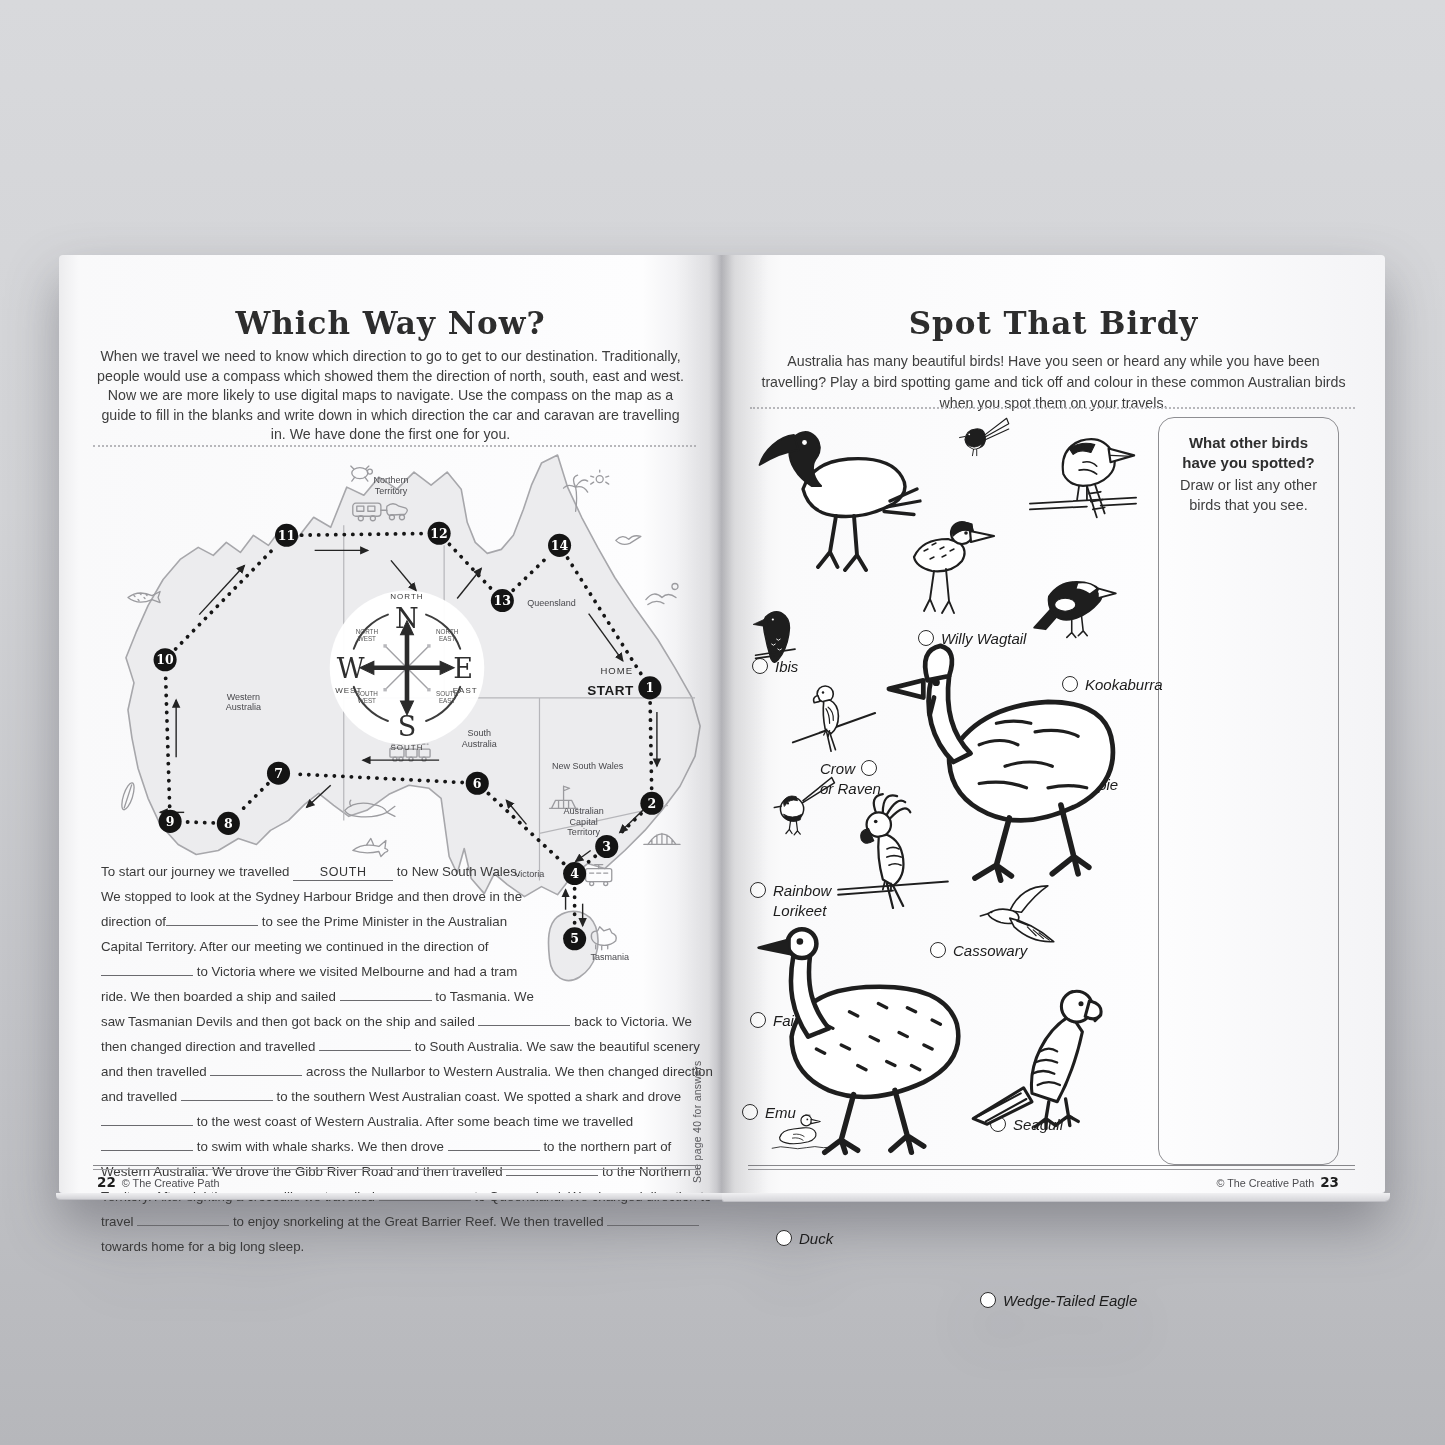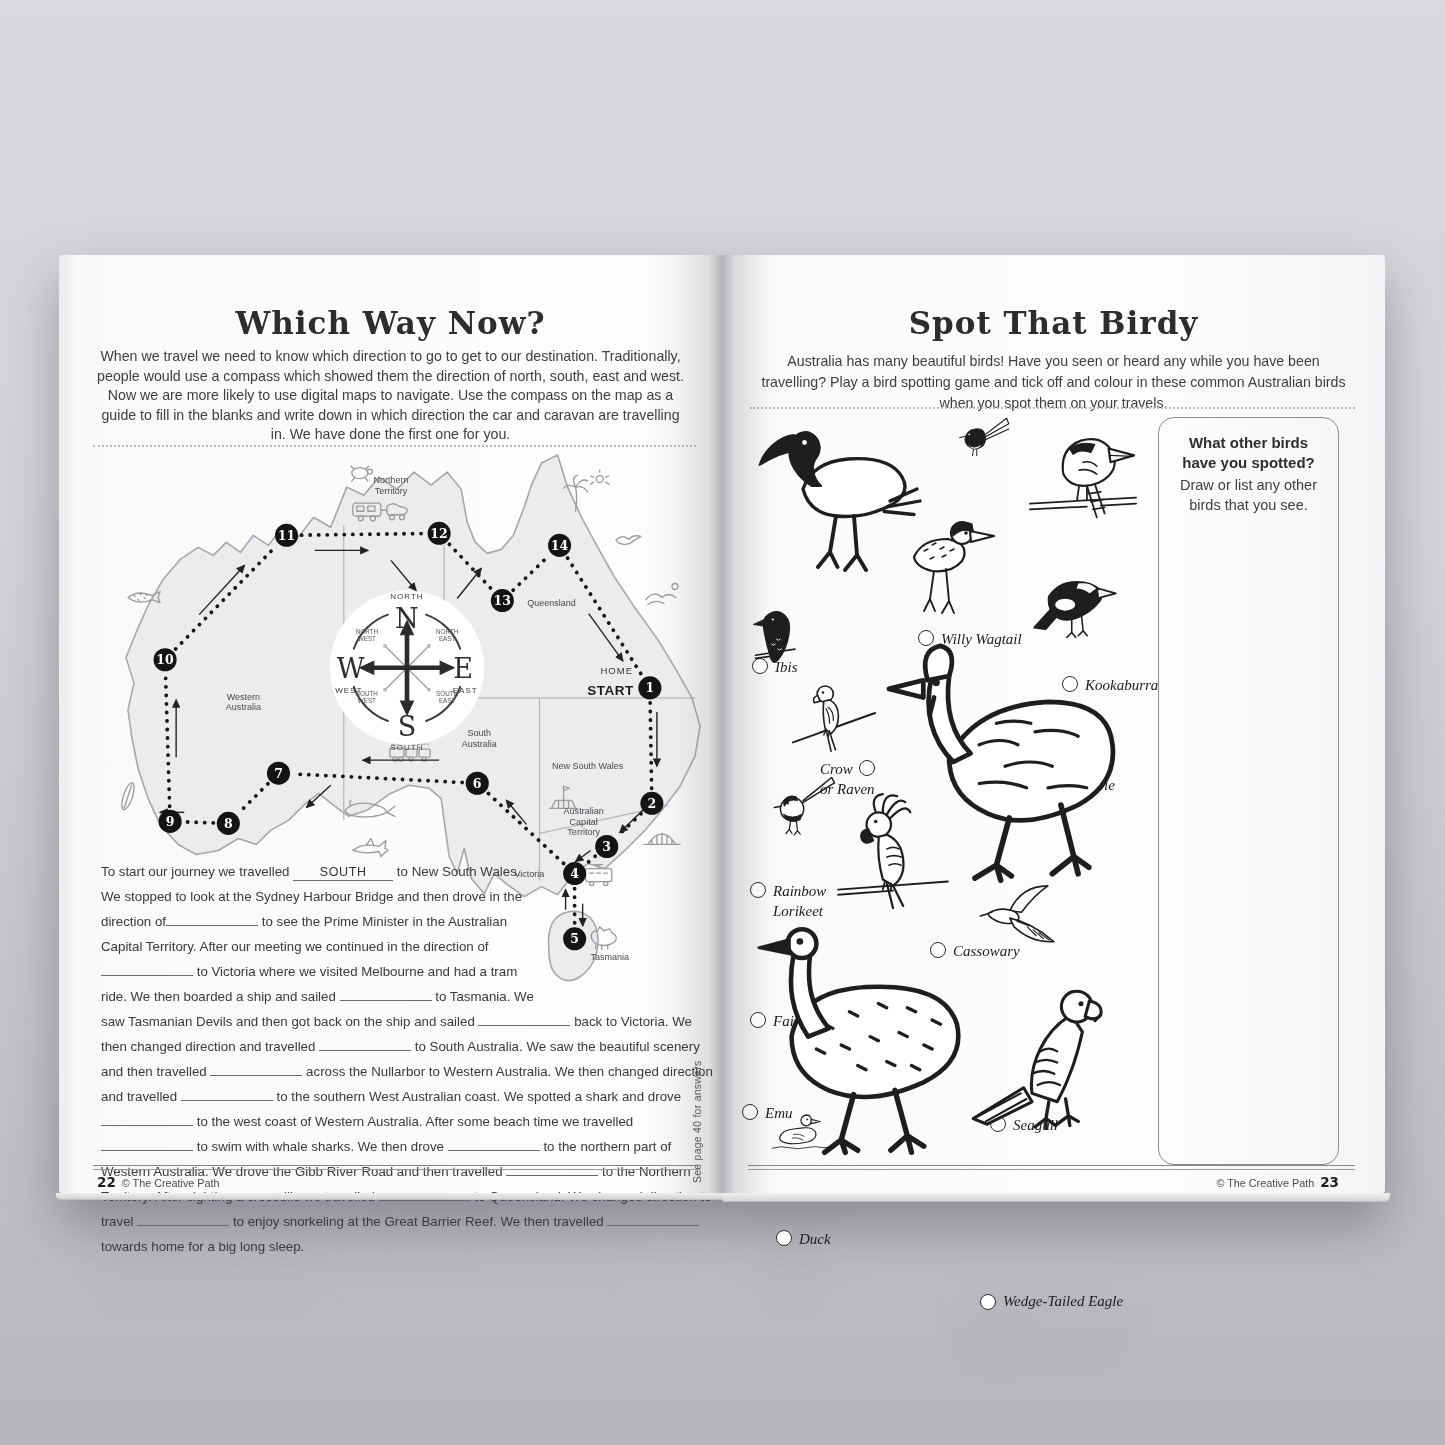--- a/index.html
+++ b/index.html
@@ -43,21 +43,21 @@
   .footer.fr{right:46px;text-align:right;}
   .footer .pgnum{font-weight:bold;font-size:13.5px;color:#1e1e1e;font-family:"DejaVu Sans",sans-serif;}
   .other-box{position:absolute;left:436px;top:162px;width:181px;height:748px;box-sizing:border-box;
     border:1.7px solid #8e8e92;border-radius:16px;padding:15px 12px 0;text-align:center;}
   .other-box .ob-head{font-size:15px;font-weight:bold;color:#2e2e2e;line-height:20px;margin:0;}
   .other-box .ob-body{font-size:14.5px;color:#3e3e3e;line-height:20px;margin:2px 0 0;}
   .ob-draw{position:absolute;left:4px;right:4px;top:110px;bottom:6px;}
   .birds{position:absolute;left:20px;top:152px;right:20px;bottom:26px;}
   .bird-illus{position:absolute;}
   .bird-label{position:absolute;display:flex;gap:7px;align-items:flex-start;
-    font-family:Liberation Serif, serif;font-style:italic;font-size:15px;color:#1c1c1c;white-space:nowrap;}
+    font-family:Liberation Sans, sans-serif;font-style:italic;font-size:15px;color:#1c1c1c;white-space:nowrap;}
   .bl-lines{line-height:20px;}
   .chk{display:inline-block;width:16px;height:16px;border:1.7px solid #2b2b2b;border-radius:50%;
     background:#fff;flex:0 0 auto;margin-top:1px;box-sizing:border-box;}
   .chk.inline{margin-left:6px;vertical-align:-2px;}
 </style>
 </head>
 <body>
 
 <div class="book">
 
@@ -415,21 +415,21 @@
         </svg>
         <div class="bird-label" style="left: 34px; top: 822px;">
           <span class="chk"></span>
           <span class="bl-lines">
             <div>Duck</div>
           </span>
         </div>
         <svg class="bird-illus" style="left: 210px; top: 566px; width: 188px; height: 168px;">
           <use href="#sym-eagle"></use>
         </svg>
-        <div class="bird-label" style="left: 238px; top: 884px; align-items: center;">
+        <div class="bird-label" style="left: 238px; top: 884px;">
           <span class="chk"></span>
           <span class="bl-lines">
             <div>Wedge-Tailed Eagle</div>
           </span>
         </div>
       </div>
 
     <div class="foot-rule"></div>
     <div class="footer fr">
       <span>© The Creative Path</span>

